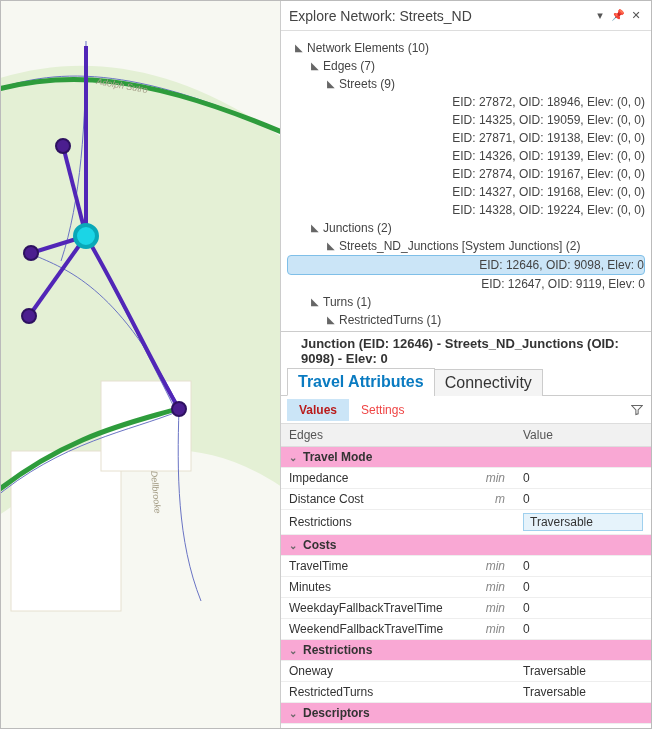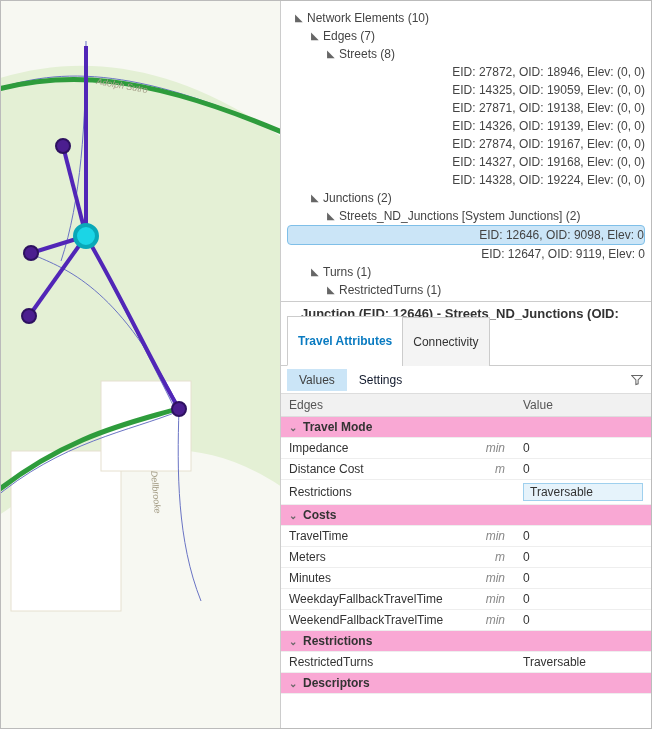--- a/index.html
+++ b/index.html
@@ -15,25 +15,25 @@
   .tree .row { white-space: nowrap; padding: 1px 0 1px 4px; line-height: 16px; display: flex; align-items: center; cursor: default; }
   .tree .row.sel { background: #cbe5f7; border: 1px solid #7fbfe8; border-radius: 4px; }
   .tree .caret { display: inline-block; width: 10px; height: 10px; margin-right: 2px; color: #666; font-size: 10px; line-height: 10px; }
   .tree .lbl { }
   .ind1 { padding-left: 8px !important; }
   .ind2 { padding-left: 24px !important; }
   .ind3 { padding-left: 40px !important; }
   .ind4 { padding-left: 56px !important; justify-content: flex-end; }
   .detail-header { padding: 4px 20px; font-size: 13px; font-weight: 600; color: #333; border-top: 1px solid #ccc; }
   .tabs { display: flex; border-bottom: 1px solid #ccc; padding-left: 6px; height: 26px; align-items: flex-end; }
-  .tabs .tab { padding: 17px 10px; font-size: 12px; border: 1px solid #ccc; border-bottom: none; margin-right: -1px; background: #f4f4f4; cursor: pointer; position: relative; top: 1px; }
+  .tabs .tab { padding: 4px 10px; font-size: 16px; border: 1px solid #ccc; border-bottom: none; margin-right: -1px; background: #f4f4f4; cursor: pointer; position: relative; top: 1px; }
   .tabs .tab.active { background: #fff; color: #0a7bc1; font-weight: 600; border-bottom: 1px solid #fff; }
   .subtabs { display: flex; align-items: center; height: 28px; border-bottom: 1px solid #ddd; padding: 0 6px; }
-  .subtabs .stab { padding: 4px 12px; font-size: 12px; cursor: pointer; color: #0f172a; }
-  .subtabs .stab.active { background: #cbe5f7; font-weight: 400; color: #404040; }
+  .subtabs .stab { padding: 4px 12px; font-size: 12px; cursor: pointer; color: #ef4444; }
+  .subtabs .stab.active { background: #cbe5f7; font-weight: 700; color: #b91c1c; }
   .subtabs .filter { margin-left: auto; color: #555; width: 16px; height: 16px; display: inline-flex; align-items: center; justify-content: center; cursor: pointer; }
   .grid { overflow-y: auto; flex: 1; }
   .grid table { width: 100%; border-collapse: collapse; font-size: 12px; }
   .grid th { text-align: left; font-weight: 400; color: #555; background: #f1f1f1; padding: 4px 8px; border-bottom: 1px solid #ddd; }
   .grid td { padding: 3px 8px; border-bottom: 1px solid #eee; vertical-align: middle; }
   .grid tr.group td { background: #f9a8d4; font-weight: 600; color: #333; }
   .grid tr.group .gcaret { display: inline-block; width: 10px; font-size: 10px; color: #666; margin-right: 4px; }
   .grid td.unit { text-align: right; color: #888; padding-right: 10px; width: 40px; font-style: italic; }
   .grid td.namecell { width: 55%; }
   .valinput { background: #e6f3fb; border: 1px solid #9fd0ee; padding: 1px 6px; display: inline-block; min-width: 120px; }
@@ -82,33 +82,41 @@
       <circle class="node" cx="28" cy="315" r="7"></circle>
       <circle class="node" cx="178" cy="408" r="7"></circle>
       <circle class="node sel" cx="85" cy="235" r="11"></circle>
 
       <text class="street-label" x="95" y="83" transform="rotate(10 95 83)">Adolph Sutro</text>
       <text class="street-label" x="150" y="470" transform="rotate(85 150 470)">Dellbrooke</text>
     </svg>
   </div>
 
   <div class="right-pane">
+    <div class="pane-header">
+      <span class="title">Explore Network: Streets_ND</span>
+      <div class="winbtns">
+        <span class="winbtn">▾</span>
+        <span class="winbtn">📌</span>
+        <span class="winbtn">✕</span>
+      </div>
+    </div>
 
     <div class="tree">
       <div class="row ind1">
           <span class="caret">◣</span>
           <span class="lbl">Network Elements (10)</span>
         </div>
       <div class="row ind2">
           <span class="caret">◣</span>
           <span class="lbl">Edges (7)</span>
         </div>
       <div class="row ind3">
           <span class="caret">◣</span>
-          <span class="lbl">Streets (8)</span>
+          <span class="lbl">Streets (9)</span>
         </div>
       <div class="row ind4">
           <span class="lbl">EID: 27872, OID: 18946, Elev: (0, 0)</span>
         </div>
       <div class="row ind4">
           <span class="lbl">EID: 14325, OID: 19059, Elev: (0, 0)</span>
         </div>
       <div class="row ind4">
           <span class="lbl">EID: 27871, OID: 19138, Elev: (0, 0)</span>
         </div>
@@ -198,43 +206,43 @@
 
           <tr class="group">
               <td colspan="3"><span class="gcaret">⌄</span><span>Costs</span></td>
             </tr>
           <tr>
             <td class="namecell">TravelTime</td>
             <td class="unit">min</td>
             <td>0</td>
           </tr>
           <tr>
-            <td class="namecell">Meters</td>
-            <td class="unit">m</td>
-            <td>0</td>
-          </tr>
-          <tr>
             <td class="namecell">Minutes</td>
             <td class="unit">min</td>
             <td>0</td>
           </tr>
           <tr>
             <td class="namecell">WeekdayFallbackTravelTime</td>
             <td class="unit">min</td>
             <td>0</td>
           </tr>
           <tr>
             <td class="namecell">WeekendFallbackTravelTime</td>
             <td class="unit">min</td>
             <td>0</td>
           </tr>
 
           <tr class="group">
               <td colspan="3"><span class="gcaret">⌄</span><span>Restrictions</span></td>
             </tr>
+          <tr>
+            <td class="namecell">Oneway</td>
+            <td class="unit"></td>
+            <td>Traversable</td>
+          </tr>
           <tr>
             <td class="namecell">RestrictedTurns</td>
             <td class="unit"></td>
             <td>Traversable</td>
           </tr>
 
           <tr class="group">
               <td colspan="3"><span class="gcaret">⌄</span><span>Descriptors</span></td>
             </tr>
 

